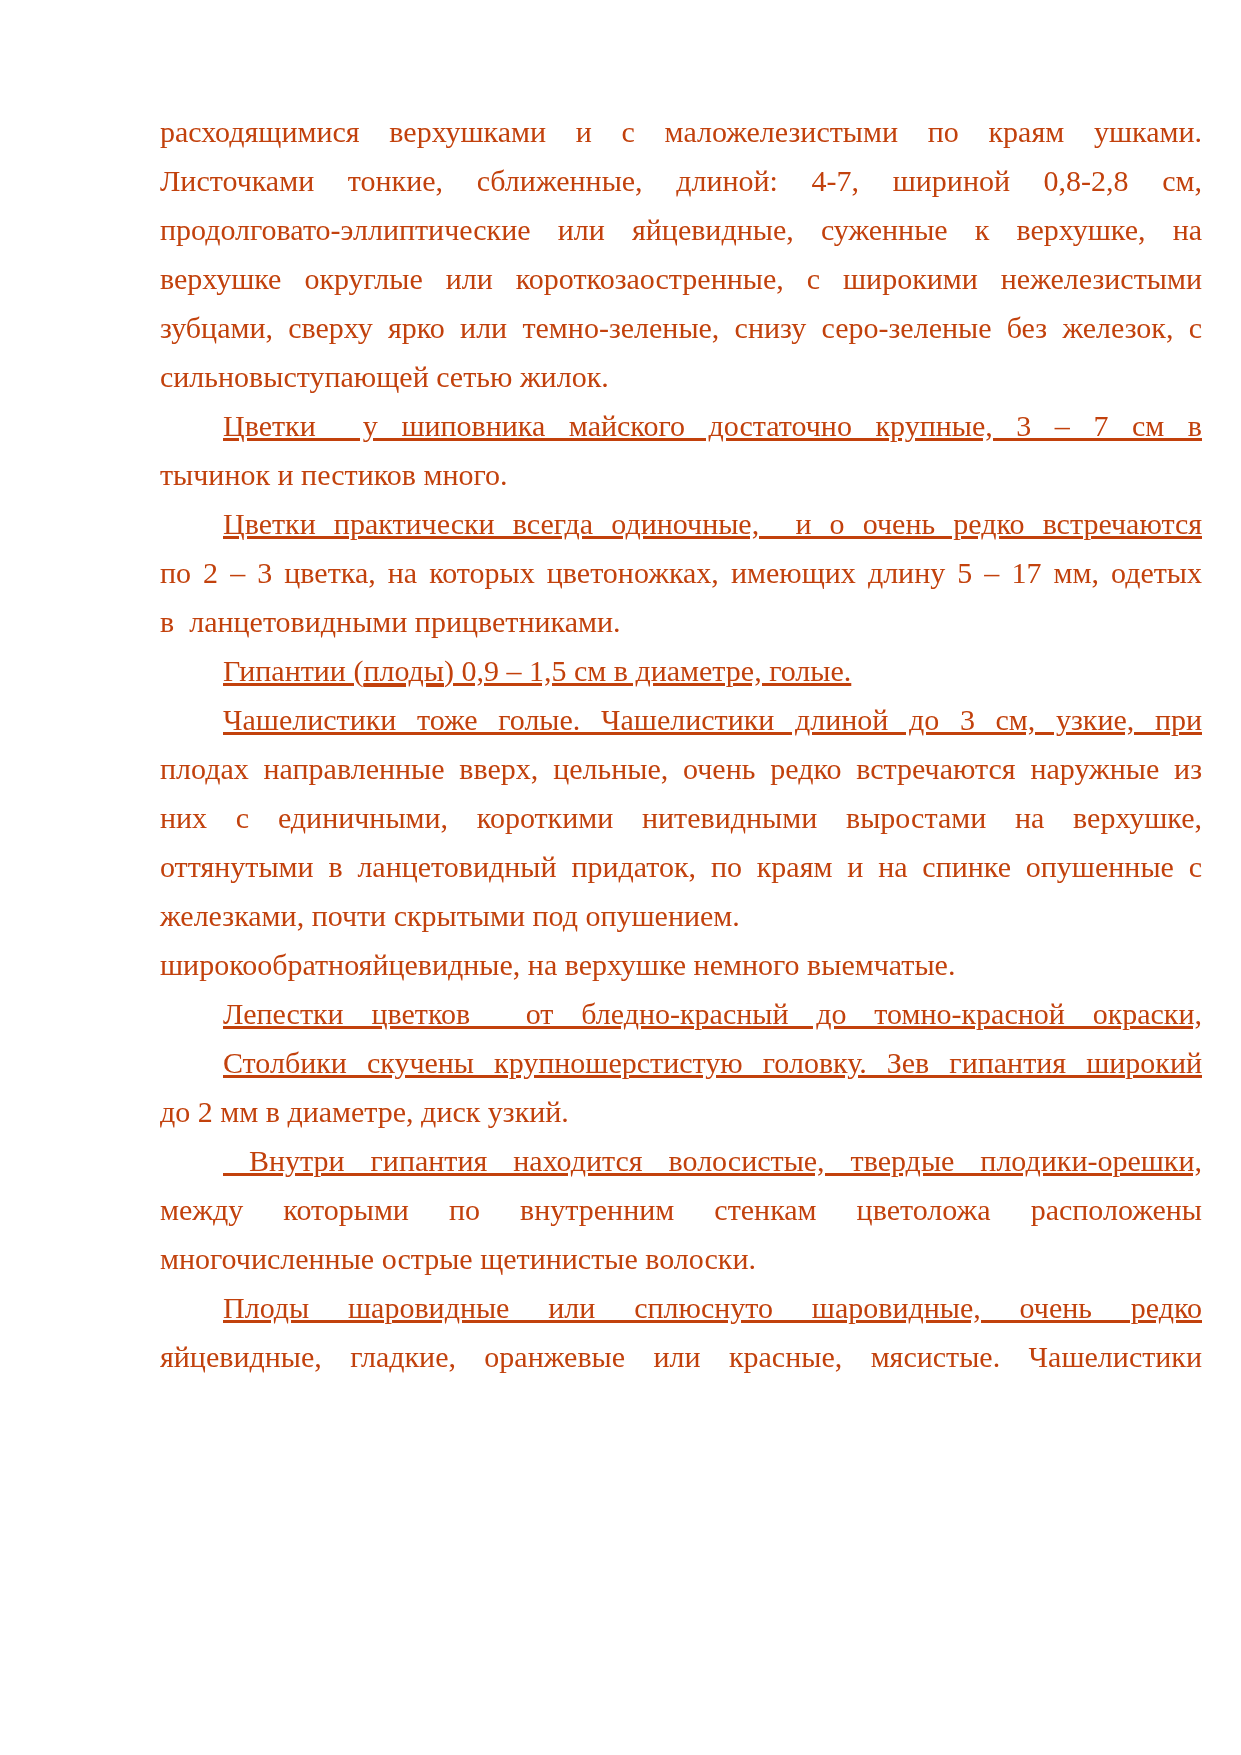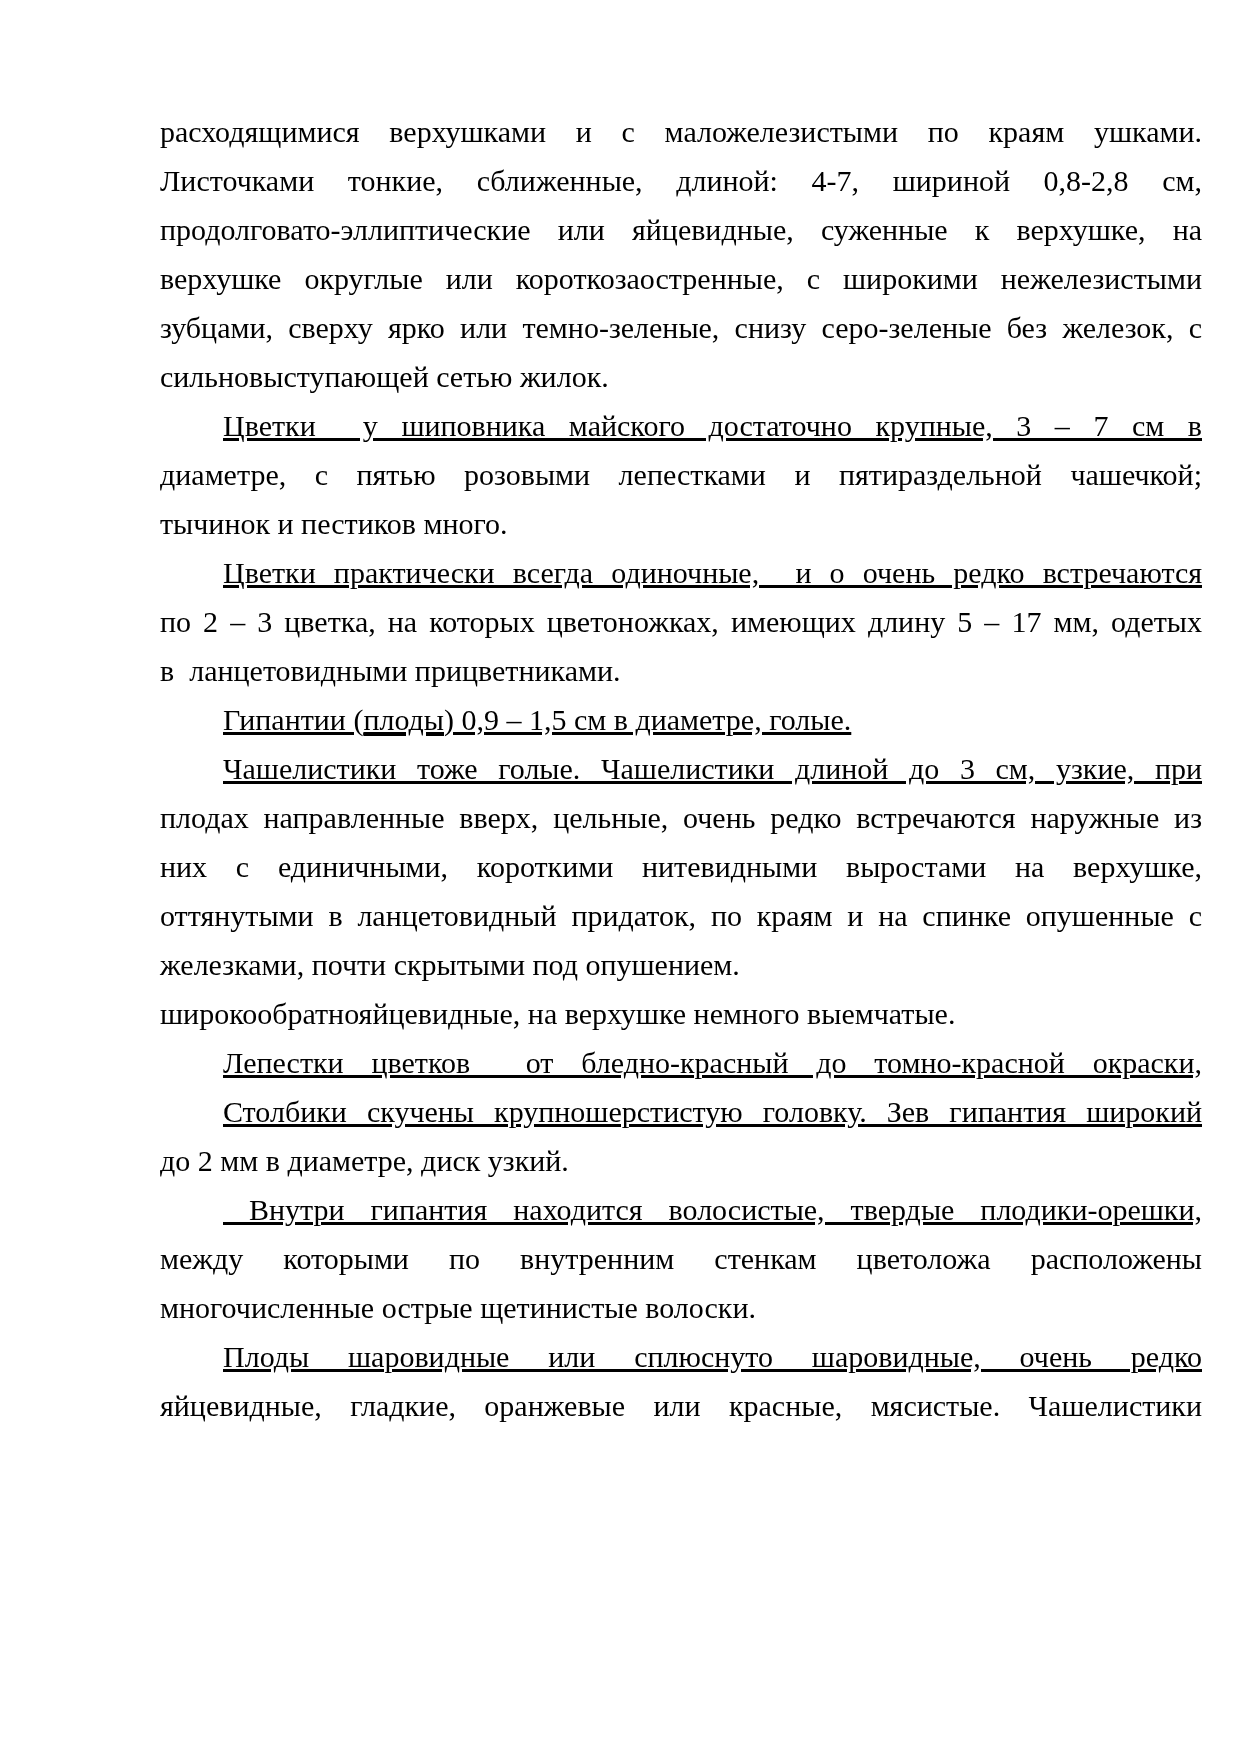--- a/index.html
+++ b/index.html
@@ -6,21 +6,21 @@
     margin: 0;
     padding: 0;
     background: #ffffff;
   }
   .page {
     position: relative;
     width: 1241px;
     height: 1485px;
     background: #ffffff;
     font-family: "Liberation Serif", "DejaVu Serif", serif;
-    color: #000000;
+    color: #c2410c;
     overflow: hidden;
   }
   .text-column {
     position: absolute;
     left: 160px;
     top: 107px;
     width: 1042px;
     font-size: 30px;
   }
   .para { margin: 0; padding: 0; }
@@ -54,21 +54,20 @@
       <div class="ln j">расходящимися верхушками и с маложелезистыми по краям ушками.</div>
       <div class="ln j">Листочками тонкие, сближенные, длиной: 4-7, шириной 0,8-2,8 см,</div>
       <div class="ln j">продолговато-эллиптические или яйцевидные, суженные к верхушке, на</div>
       <div class="ln j">верхушке округлые или короткозаостренные, с широкими нежелезистыми</div>
       <div class="ln j">зубцами, сверху ярко или темно-зеленые, снизу серо-зеленые без железок, с</div>
       <div class="ln">сильновыступающей сетью жилок.</div>
     </div>
 
     <div class="para">
       <div class="ln j ind">Цветки&nbsp; у шиповника майского достаточно крупные, 3 – 7 см в</div>
-      <div class="ln j">диаметре, с пятью розовыми лепестками и пятираздельной чашечкой;</div>
       <div class="ln">тычинок и пестиков много.</div>
     </div>
 
     <div class="para">
       <div class="ln j ind">Цветки практически всегда одиночные,&nbsp; и о очень редко встречаются</div>
       <div class="ln j">по 2 – 3 цветка, на которых цветоножках, имеющих длину 5 – 17 мм, одетых</div>
       <div class="ln">в&nbsp; ланцетовидными прицветниками.</div>
     </div>
 
     <div class="para">

